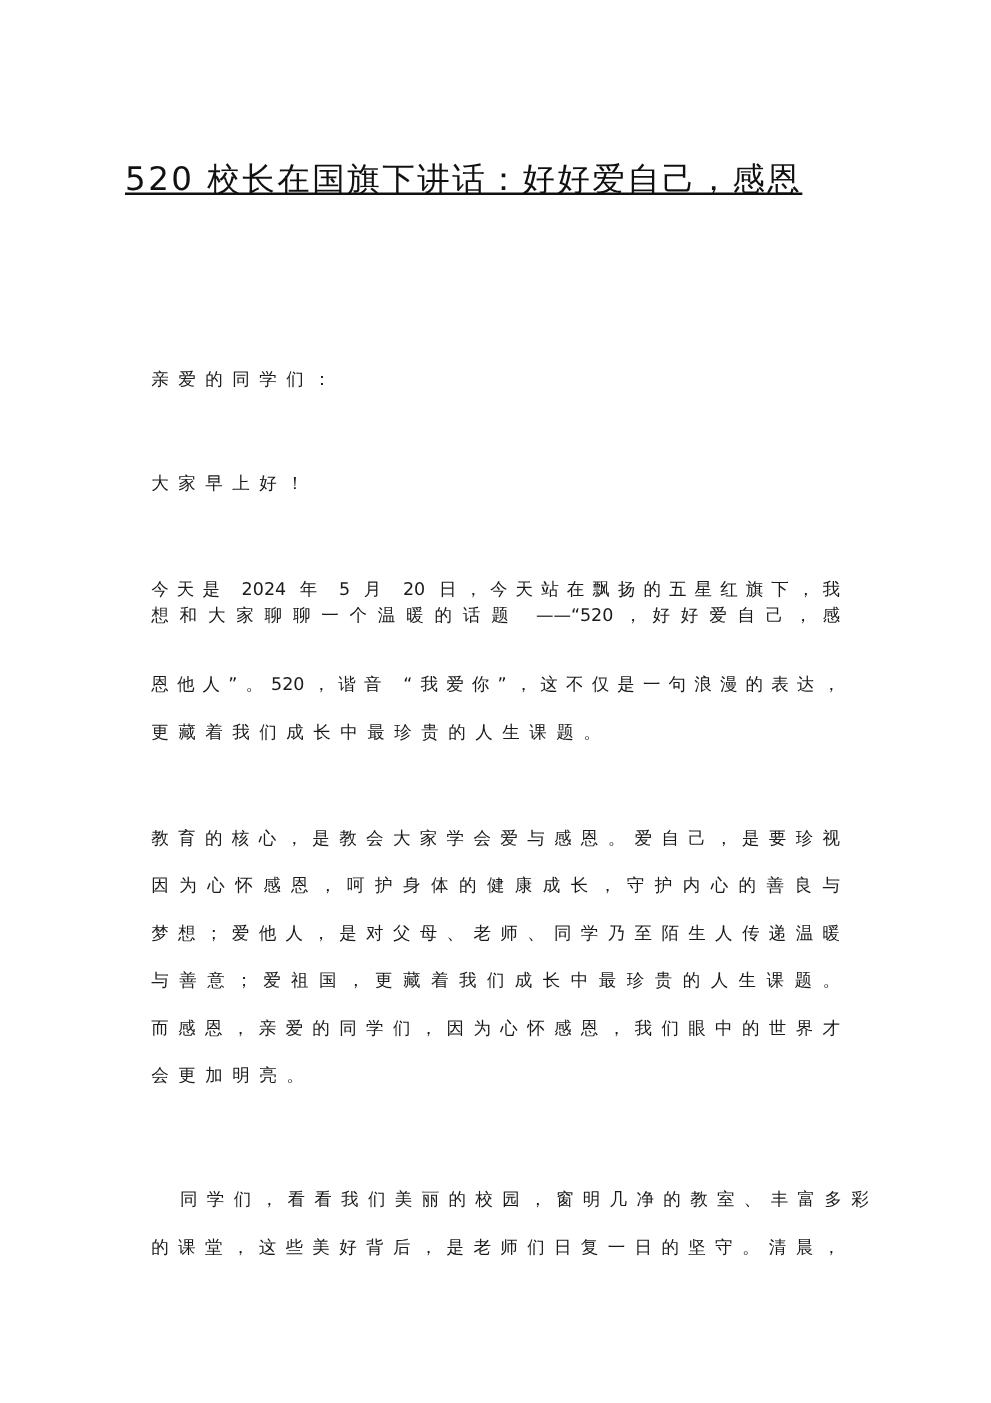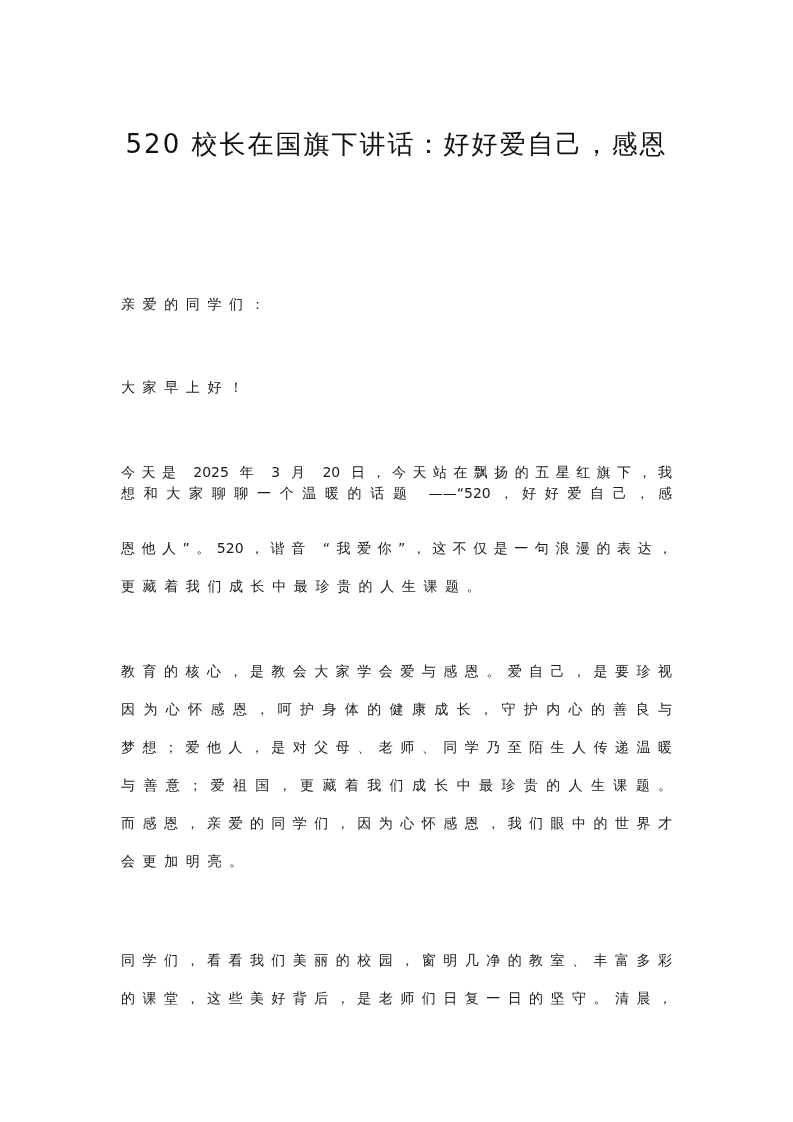--- a/index.html
+++ b/index.html
@@ -1,40 +1,40 @@
 <!DOCTYPE html>
 <html><head>
 <meta charset="utf-8">
 <style>
   html, body { margin: 0; padding: 0; background: #ffffff; }
   body { width: 793px; height: 1122px; position: relative; overflow: hidden;
          font-family: "DejaVu Sans", "Liberation Sans", sans-serif; color: #1a1a1a; }
   .page { position: absolute; left: 0; top: 0; width: 793px; height: 1122px; }
-  .title { position: absolute; left: 100px; width: 593px; text-align: center;
-           font-size: 26px; letter-spacing: 2px; line-height: 32px; color: #111; }
+  .title { position: absolute; left: 100px; width: 593px; 
+           font-size: 26px; letter-spacing: 2px; line-height: 32px; color: #111; text-decoration: underline; }
   .line { position: absolute; left: 121px; width: 560px; white-space: nowrap;
           font-size: 14px; line-height: 24px; letter-spacing: 7.6px; color: #1a1a1a; }
   .line.just { text-align: justify; text-align-last: justify; width: 551px; letter-spacing: 0; }
 </style>
 </head>
 <body>
 
 <div class="page">
   <div class="title" style="top:128px;">520 校长在国旗下讲话：好好爱自己，感恩</div>
 
   <div class="line" style="top:292px;">亲爱的同学们：</div>
   <div class="line" style="top:375px;">大家早上好！</div>
 
-  <div class="line just" style="top:460px;">今天是 2025 年 3 月 20 日，今天站在飘扬的五星红旗下，我</div>
+  <div class="line just" style="top:460px;">今天是 2024 年 5 月 20 日，今天站在飘扬的五星红旗下，我</div>
   <div class="line just" style="top:481px;">想和大家聊聊一个温暖的话题 ——“520，好好爱自己，感</div>
   <div class="line just" style="top:536px;">恩他人”。520，谐音 “我爱你”，这不仅是一句浪漫的表达，</div>
   <div class="line" style="top:574px;">更藏着我们成长中最珍贵的人生课题。</div>
 
   <div class="line just" style="top:659px;">教育的核心，是教会大家学会爱与感恩。爱自己，是要珍视</div>
   <div class="line just" style="top:697px;">因为心怀感恩，呵护身体的健康成长，守护内心的善良与</div>
   <div class="line just" style="top:735px;">梦想；爱他人，是对父母、老师、同学乃至陌生人传递温暖</div>
   <div class="line just" style="top:773px;">与善意；爱祖国，更藏着我们成长中最珍贵的人生课题。</div>
   <div class="line just" style="top:811px;">而感恩，亲爱的同学们，因为心怀感恩，我们眼中的世界才</div>
   <div class="line" style="top:849px;">会更加明亮。</div>
 
-  <div class="line just" style="top:948px;">同学们，看看我们美丽的校园，窗明几净的教室、丰富多彩</div>
+  <div class="line just" style="top:948px;margin-left:23px;">同学们，看看我们美丽的校园，窗明几净的教室、丰富多彩</div>
   <div class="line just" style="top:986px;">的课堂，这些美好背后，是老师们日复一日的坚守。清晨，</div>
 </div>
 
 </body></html>

